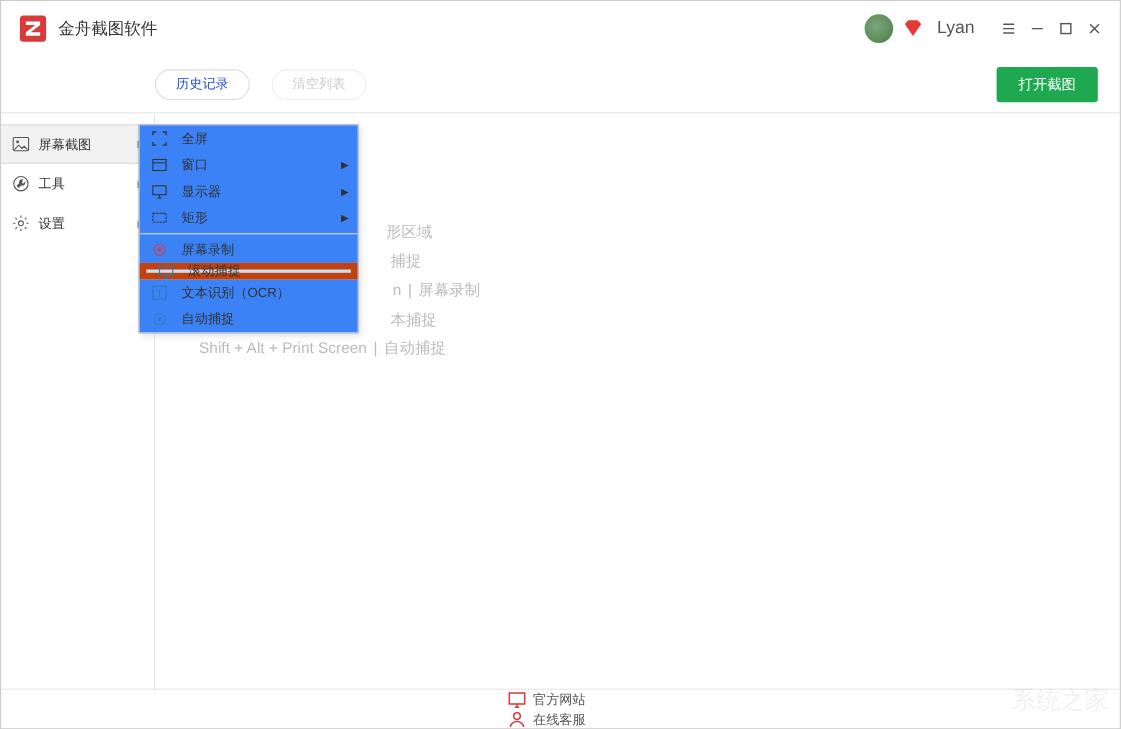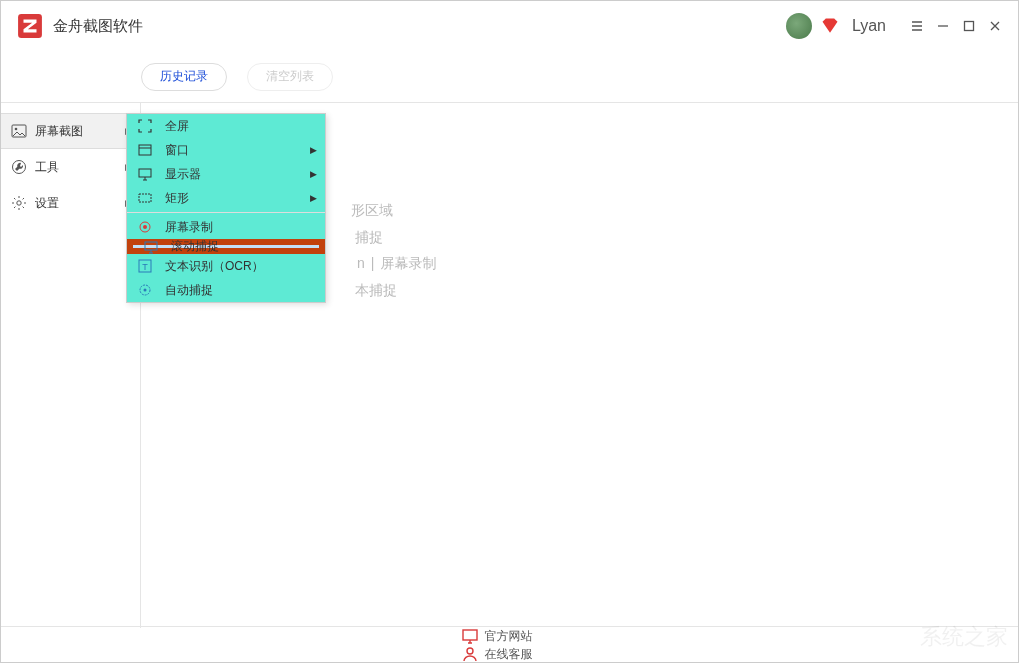--- a/index.html
+++ b/index.html
@@ -28,21 +28,21 @@
 .sidebar { width: 140px; border-right: 1px solid #e5e5e5; padding-top: 10px; }
 .side-item { height: 36px; display: flex; align-items: center; padding: 0 10px; font-size: 12px; color: #333; cursor: pointer; position: relative; }
 .side-item.active { background: #f1f1f1; border-top: 1px solid #ddd; border-bottom: 1px solid #ddd; }
 .side-item .icon { width: 16px; height: 16px; margin-right: 8px; display: flex; align-items: center; justify-content: center; }
 .side-item .arrow { position: absolute; right: 8px; font-size: 9px; color: #666; }
 
 .content { flex: 1; padding: 30px 20px; font-size: 14px; color: #bbb; line-height: 1.9; }
 .content .sep { margin: 0 6px; color: #bbb; }
 
 
-.submenu { position: absolute; left: 125px; top: 10px; width: 200px; background: #5eead4; border: 1px solid #ccc; box-shadow: 2px 2px 6px rgba(0,0,0,0.12); z-index: 10; }
+.submenu { position: absolute; left: 125px; top: 10px; width: 200px; background: #3b82f6; border: 1px solid #ccc; box-shadow: 2px 2px 6px rgba(0,0,0,0.12); z-index: 10; }
 .submenu-item { height: 24px; display: flex; align-items: center; padding: 0 10px; font-size: 12px; color: #333; cursor: pointer; position: relative; }
 .submenu-item.selected { background: #c4e0f7; border: 6px solid #c2410c; height: 15px; }
 .submenu-item .icon { width: 16px; height: 16px; margin-right: 12px; display: flex; align-items: center; justify-content: center; }
 .submenu-item .arrow { position: absolute; right: 8px; font-size: 9px; color: #333; }
 .submenu-sep { height: 1px; background: #ddd; margin: 2px 0; }
 
 
 .footer { position: absolute; bottom: 0; left: 0; right: 0; height: 36px; display: flex; align-items: center; padding: 0 18px; border-top: 1px solid #e5e5e5; font-size: 12px; color: #555; flex-direction: column; }
 .footer-link { display: flex; align-items: center; margin-right: 26px; cursor: pointer; }
 .footer-link .icon { width: 18px; height: 18px; margin-right: 6px; display:flex; align-items:center; justify-content:center; }
@@ -91,20 +91,21 @@
     <svg viewBox="0 0 12 12">
         <path d="M2 2l8 8M10 2l-8 8" stroke="#555" stroke-width="1.3"></path>
       </svg>
   </div>
 </div>
 
 <div class="toolbar">
   <div class="pill-btn">历史记录</div>
   <div class="pill-btn disabled">清空列表</div>
   <div class="toolbar-spacer"></div>
+  <button class="primary-btn">打开截图</button>
 </div>
 
 <div class="main">
   <div class="sidebar">
     <div class="side-item active">
       <span class="icon">
         <svg viewBox="0 0 16 16">
             <rect x="1" y="2" width="14" height="12" rx="1" fill="none" stroke="#555"></rect>
             <circle cx="5" cy="6" r="1.3" fill="#555"></circle>
             <path d="M2 13l4-4 3 3 2-2 3 3" fill="none" stroke="#555"></path>
@@ -210,20 +211,21 @@
         </span>
       <span>自动捕捉</span>
     </div>
   </div>
 
   <div class="content">
     <div style="margin-top:64px; padding-left:190px;"><span>形区域</span></div>
     <div style="padding-left:194px;"><span>捕捉</span></div>
     <div style="padding-left:196px;"><span>n</span><span class="sep">|</span><span>屏幕录制</span></div>
     <div style="padding-left:194px;"><span>本捕捉</span></div>
+    <div style="padding-left:20px;"><span>Shift + Alt + Print Screen</span><span class="sep">|</span><span>自动捕捉</span></div>
   </div>
 </div>
 
 <div class="footer">
   <div class="footer-link">
     <span class="icon">
         <svg viewBox="0 0 18 18">
           <rect x="2" y="3" width="14" height="10" fill="none" stroke="#d93a3a" stroke-width="1.4"></rect>
           <path d="M7 16h4M9 13v3" stroke="#d93a3a" stroke-width="1.4"></path>
         </svg>

